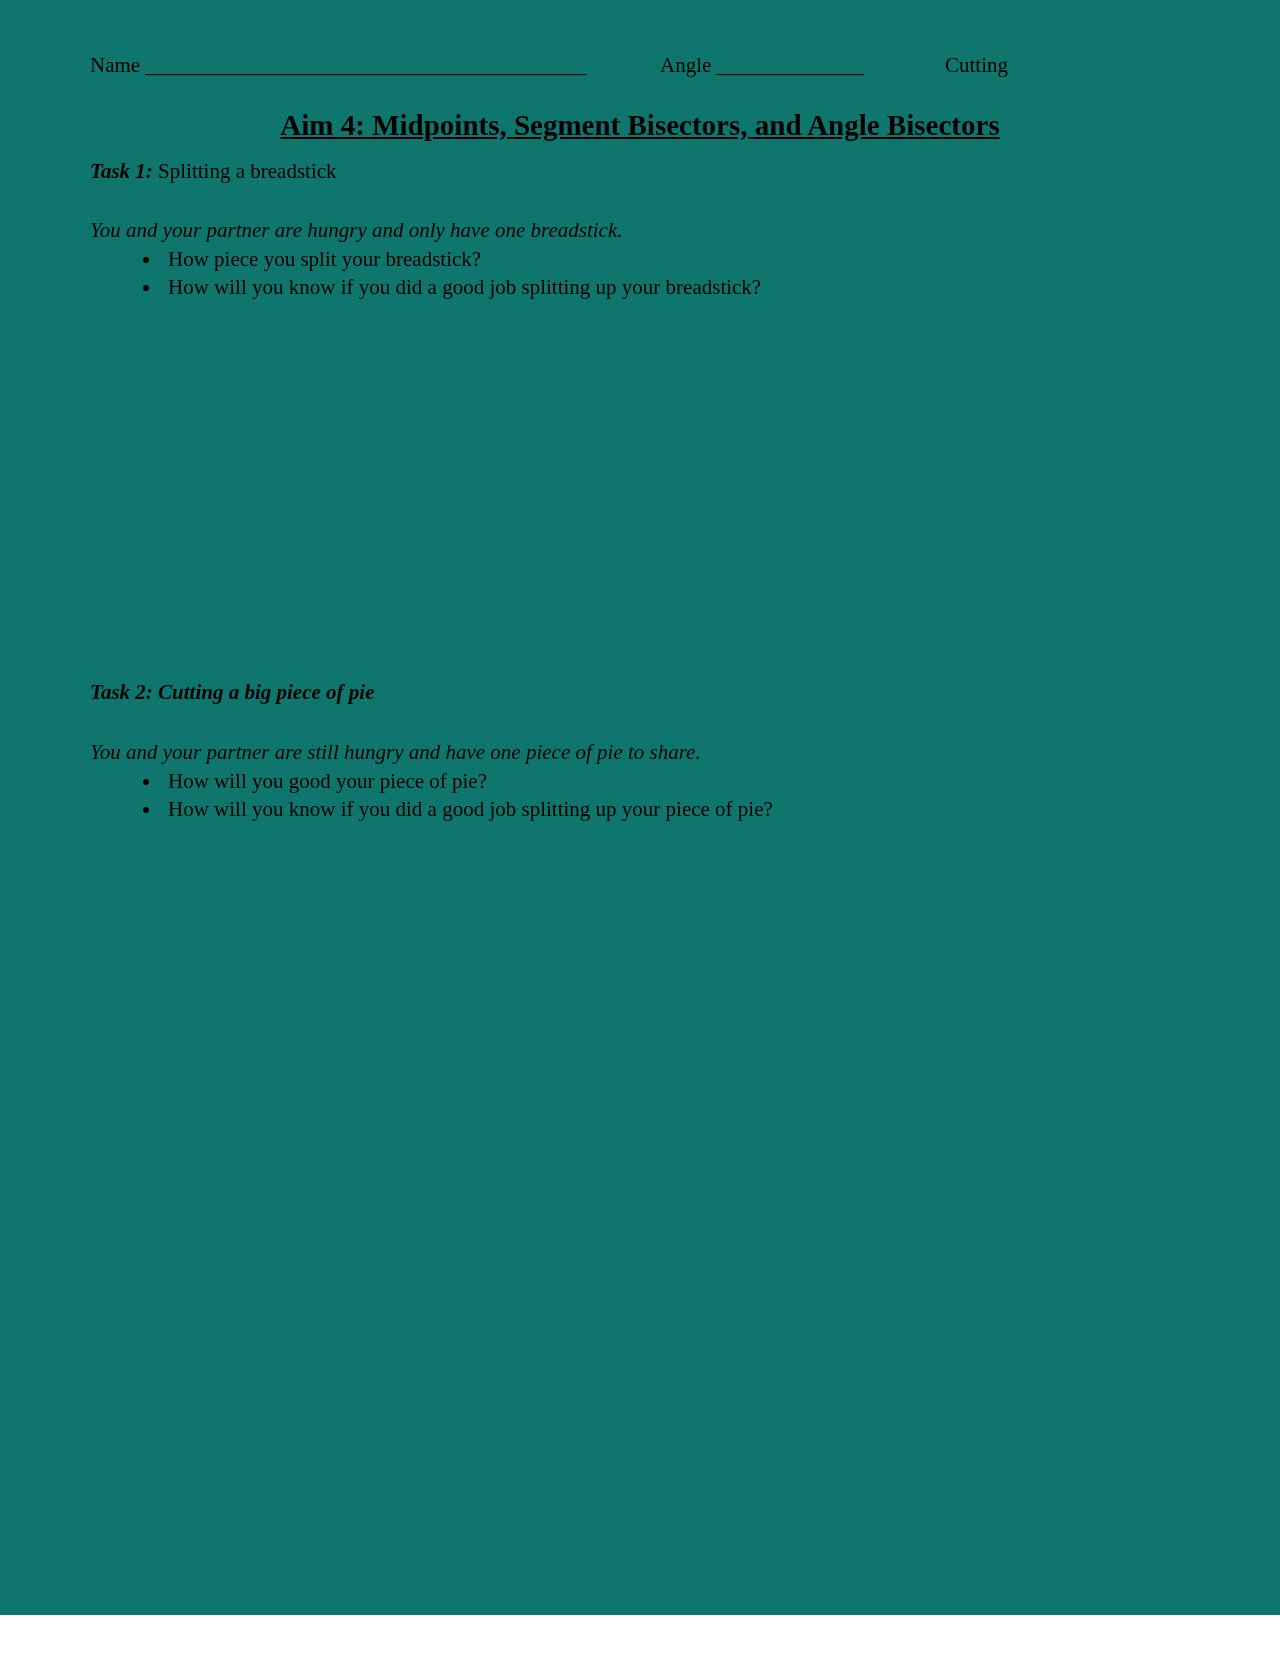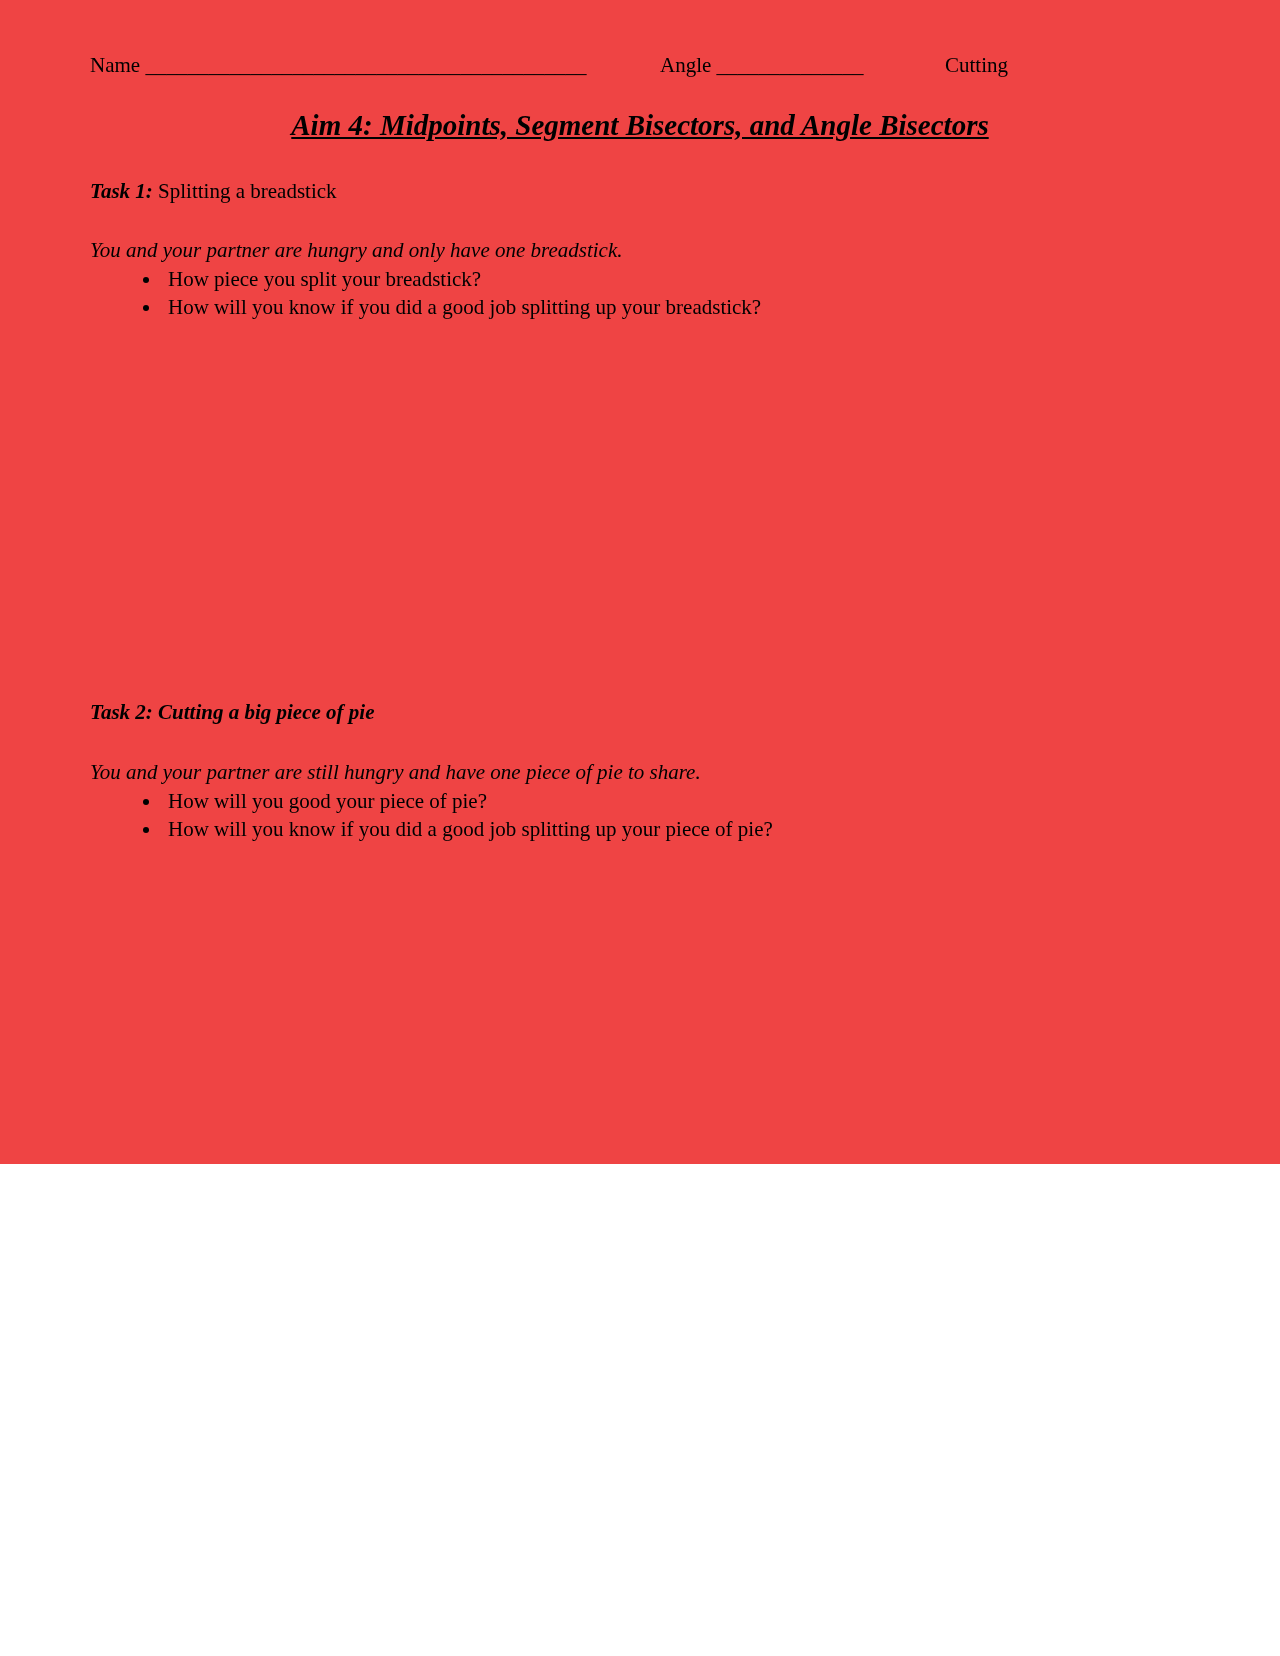--- a/index.html
+++ b/index.html
@@ -2,23 +2,23 @@
 <html><head>
 <meta charset="utf-8">
 <style>
   html, body {
     margin: 0;
     padding: 0;
     background: #ffffff;
   }
   .page {
     width: 1280px;
-    height: 1164px;
+    height: 1615px;
     box-sizing: border-box;
-    background: #ef4444;
+    background: #0f766e;
     color: #000000;
     font-family: "Liberation Serif", "DejaVu Serif", serif;
     font-size: 21px;
     line-height: 1.32;
     padding: 52px 90px 0 90px;
     overflow: hidden;
   }
   .header-row {
     display: flex;
     align-items: baseline;
@@ -27,24 +27,23 @@
   .name-group { width: 570px; }
   .date-group { width: 285px; }
   .blank-line { letter-spacing: 0; }
   .doc-title {
     margin-top: 30px;
     text-align: center;
     font-weight: bold;
     font-size: 29px;
     line-height: 1.1;
     text-decoration: underline;
-    font-style: italic;
   }
   .task-heading {
-    margin-top: 36px;
+    margin-top: 16px;
     font-weight: bold;
     font-style: italic;
   }
   .task-heading .plain {
     font-weight: normal;
     font-style: normal;
   }
   .task2-heading {
     margin-top: 378px;
   }

